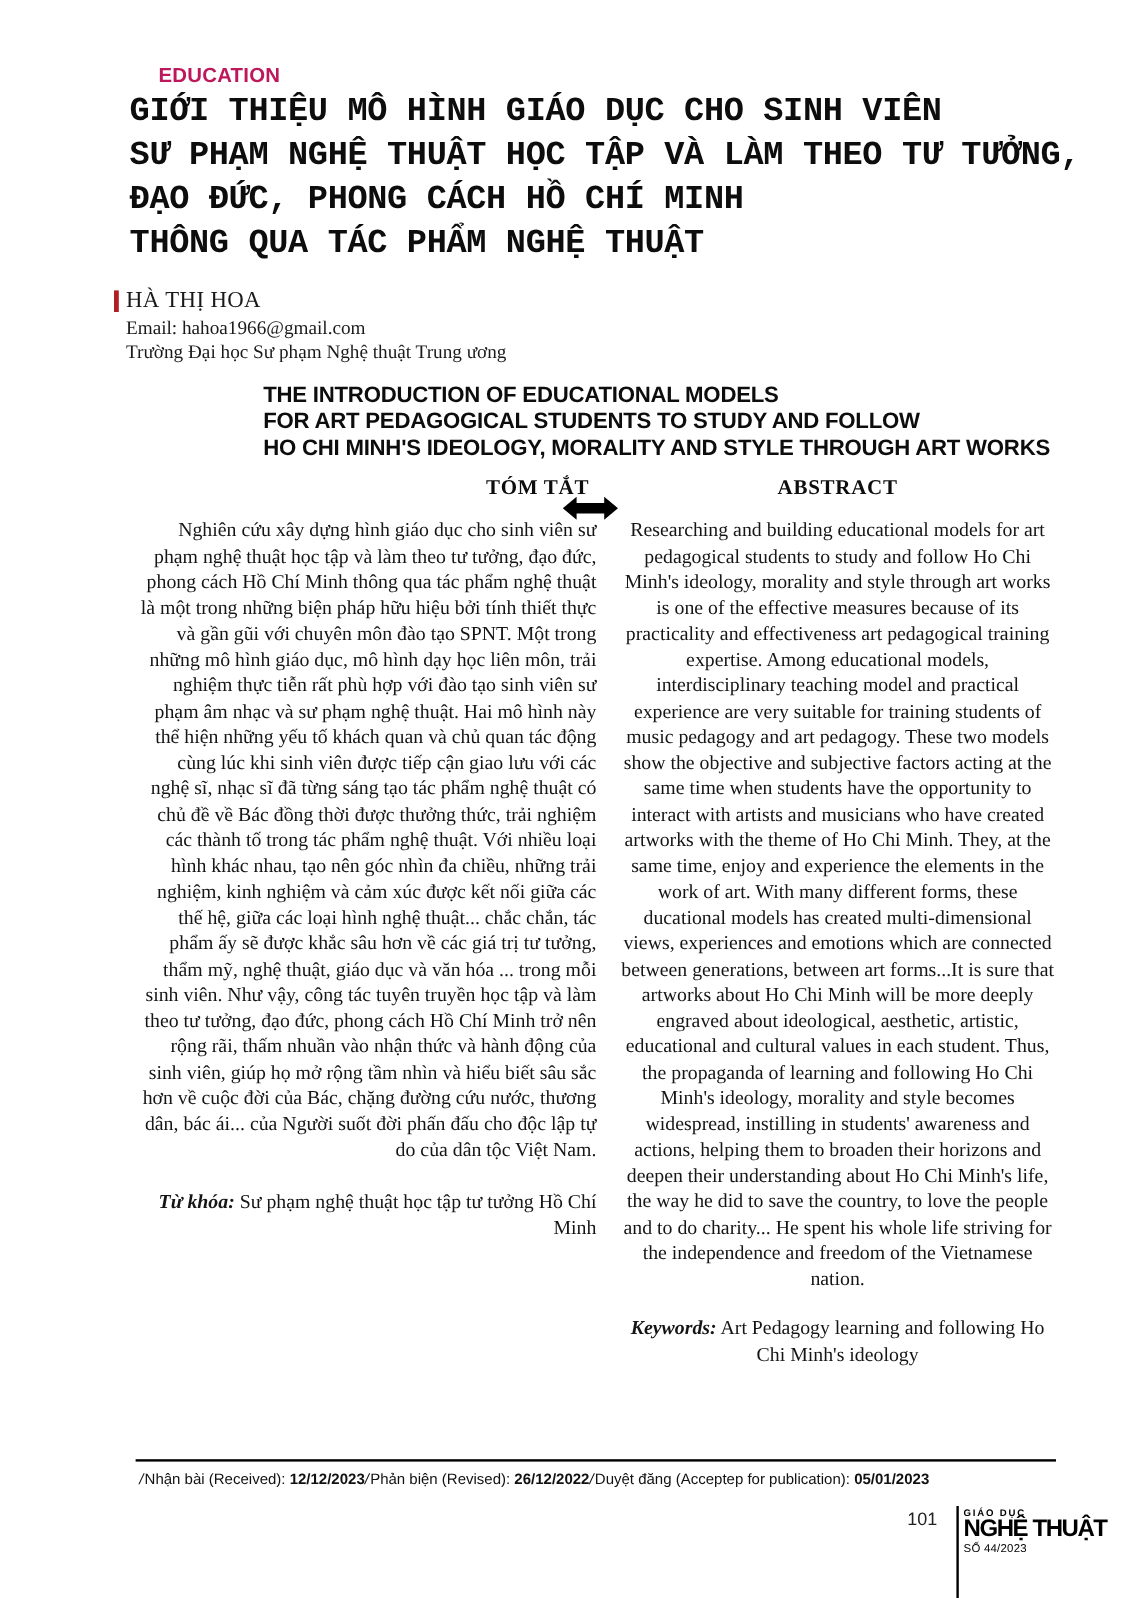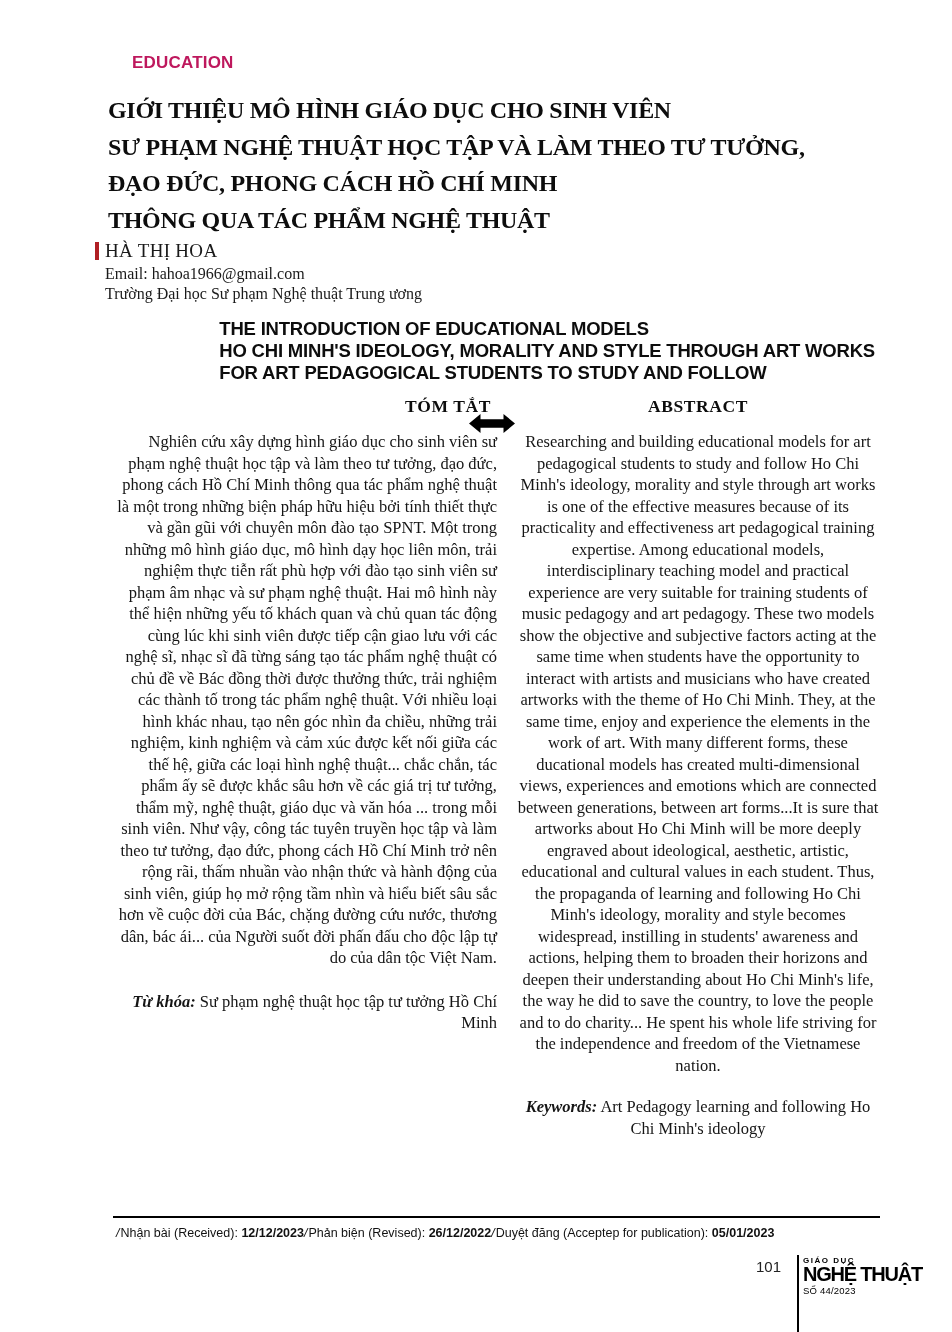--- a/index.html
+++ b/index.html
@@ -6,23 +6,23 @@
   .page{
     position:relative;width:952px;height:1332px;background:#ffffff;
     font-family:"Liberation Serif",serif;color:#151515;overflow:hidden;
   }
   .category{
     position:absolute;left:95px;top:53px;
     font-family:"Liberation Sans",sans-serif;font-weight:bold;font-size:17px;
     letter-spacing:.2px;color:#be185d;margin-left:37px;
   }
   .title-vi{
-    position:absolute;left:108px;top:92px;
-    font-family:Liberation Serif, serif;font-weight:bold;
-    font-size:24px;line-height:36.5px;letter-spacing:-.3px;color:#0d0d0d;
+    position:absolute;left:108px;top:76px;
+    font-family:Liberation Mono, monospace;font-weight:bold;
+    font-size:28px;line-height:36.5px;letter-spacing:-.3px;color:#0d0d0d;
   }
   .author-block{position:absolute;left:95px;top:240px;color:#1a1a1a;}
   .author-name-row{display:flex;align-items:center;}
   .accent-bar{width:4px;height:18px;margin-right:6px;}
   .author-name{font-size:19px;letter-spacing:.3px;}
   .author-email{font-size:16px;line-height:20px;margin-left:10px;margin-top:2px;}
   .author-aff{font-size:16px;line-height:20px;margin-left:10px;}
   .title-en{
     position:absolute;right:77px;top:318px;text-align:left;
     font-family:"Liberation Sans",sans-serif;font-weight:bold;
@@ -77,22 +77,22 @@
     <div class="author-name-row">
       <span class="accent-bar" id="accent-bar" style="background: rgb(176, 31, 36);"></span>
       <span class="author-name">HÀ THỊ HOA</span>
     </div>
     <div class="author-email">Email: hahoa1966@gmail.com</div>
     <div class="author-aff">Trường Đại học Sư phạm Nghệ thuật Trung ương</div>
   </div>
 
   <div class="title-en">
     <div>THE INTRODUCTION OF EDUCATIONAL MODELS</div>
+    <div>FOR ART PEDAGOGICAL STUDENTS TO STUDY AND FOLLOW</div>
     <div>HO CHI MINH'S IDEOLOGY, MORALITY AND STYLE THROUGH ART WORKS</div>
-    <div>FOR ART PEDAGOGICAL STUDENTS TO STUDY AND FOLLOW</div>
   </div>
 
   <div class="abstract">
 
     <div class="col-vi">
       <div class="abs-heading">TÓM TẮT</div>
       <div class="abs-body">Nghiên cứu xây dựng hình giáo dục cho sinh viên sư phạm nghệ thuật học tập và làm theo tư tưởng, đạo đức, phong cách Hồ Chí Minh thông qua tác phẩm nghệ thuật là một trong những biện pháp hữu hiệu bởi tính thiết thực và gần gũi với chuyên môn đào tạo SPNT. Một trong những mô hình giáo dục, mô hình dạy học liên môn, trải nghiệm thực tiễn rất phù hợp với đào tạo sinh viên sư phạm âm nhạc và sư phạm nghệ thuật. Hai mô hình này thể hiện những yếu tố khách quan và chủ quan tác động cùng lúc khi sinh viên được tiếp cận giao lưu với các nghệ sĩ, nhạc sĩ đã từng sáng tạo tác phẩm nghệ thuật có chủ đề về Bác đồng thời được thưởng thức, trải nghiệm các thành tố trong tác phẩm nghệ thuật. Với nhiều loại hình khác nhau, tạo nên góc nhìn đa chiều, những trải nghiệm, kinh nghiệm và cảm xúc được kết nối giữa các thế hệ, giữa các loại hình nghệ thuật... chắc chắn, tác phẩm ấy sẽ được khắc sâu hơn về các giá trị tư tưởng, thẩm mỹ, nghệ thuật, giáo dục và văn hóa ... trong mỗi sinh viên. Như vậy, công tác tuyên truyền học tập và làm theo tư tưởng, đạo đức, phong cách Hồ Chí Minh trở nên rộng rãi, thấm nhuần vào nhận thức và hành động của sinh viên, giúp họ mở rộng tầm nhìn và hiểu biết sâu sắc hơn về cuộc đời của Bác, chặng đường cứu nước, thương dân, bác ái... của Người suốt đời phấn đấu cho độc lập tự do của dân tộc Việt Nam.</div>
       <div class="keywords"><span class="kw-label">Từ khóa:</span><span> Sư phạm nghệ thuật học tập tư tưởng Hồ Chí Minh</span></div>
     </div>
 

